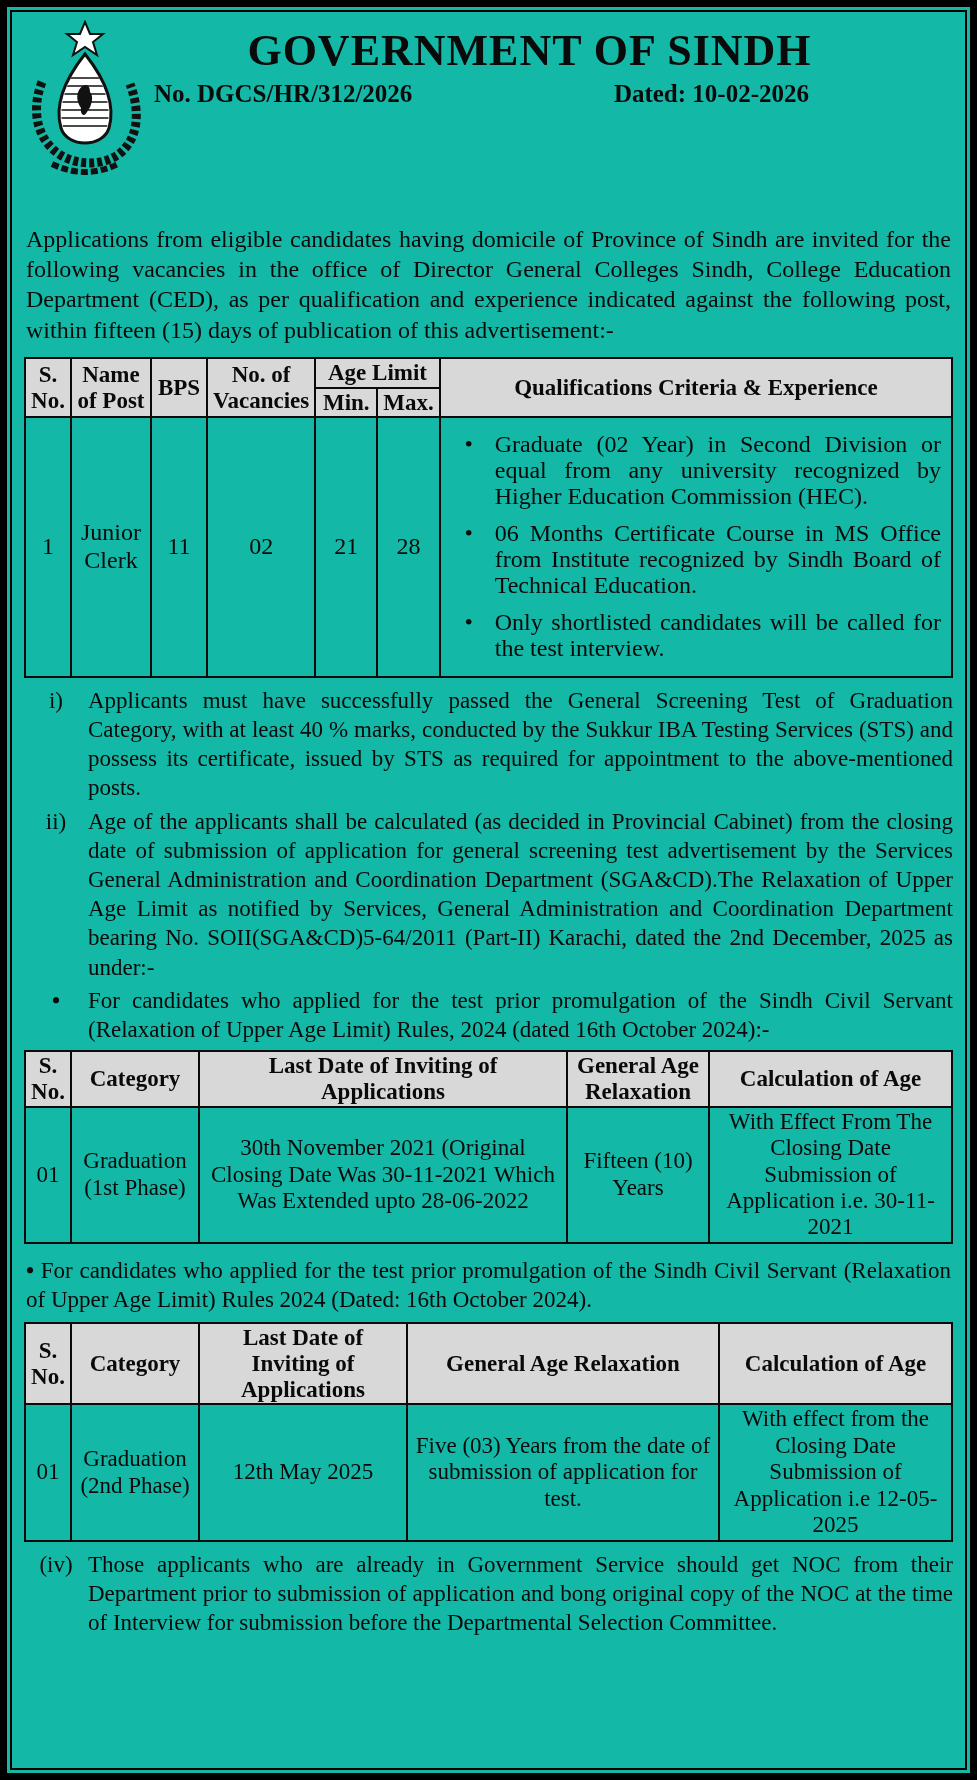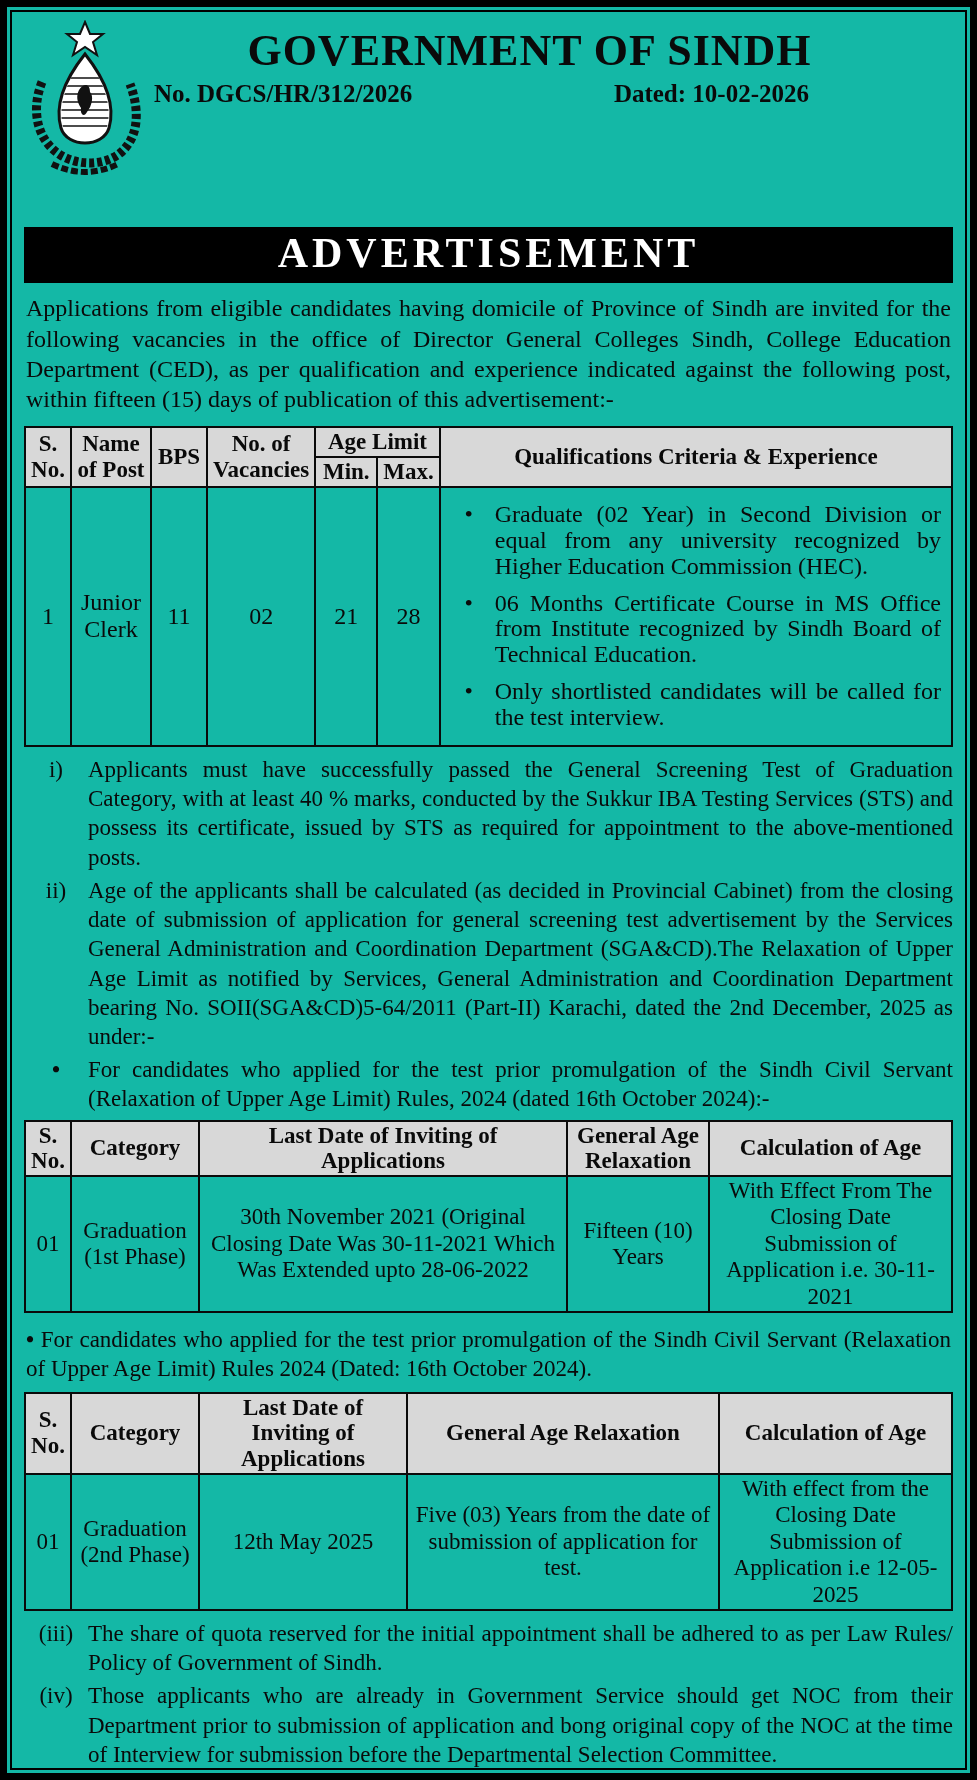--- a/index.html
+++ b/index.html
@@ -81,21 +81,20 @@
       </div>
       <div class="hdr-c">
         <div class="org1">GOVERNMENT OF SINDH</div>
         <div class="refline">
           <span>No. DGCS/HR/312/2026</span>
           <span>Dated: 10-02-2026</span>
         </div>
       </div>
     </div>
 
-    <div class="banner">ADVERTISEMENT</div>
 
     <p class="intro">Applications from eligible candidates having domicile of Province of Sindh are invited for the following vacancies in the office of Director General Colleges Sindh, College Education Department (CED), as per qualification and experience indicated against the following post, within fifteen (15) days of publication of this advertisement:-</p>
 
     <table class="t1">
       <colgroup>
         <col style="width:46px">
           <col style="width:80px">
           <col style="width:56px">
         <col style="width:106px">
           <col style="width:62px">
@@ -202,22 +201,18 @@
         <td>01</td>
         <td>Graduation (2nd Phase)</td>
         <td>12th May 2025</td>
         <td>Five (03) Years from the date of submission of application for test.</td>
         <td>With effect from the Closing Date Submission of Application i.e 12-05-2025</td>
       </tr>
     </tbody>
       </table>
 
     <div class="clause">
-      <span class="lbl">(iii)</span>
-      <span class="txt">The share of quota reserved for the initial appointment shall be adhered to as per Law Rules/ Policy of Government of Sindh.</span>
-    </div>
-    <div class="clause">
       <span class="lbl">(iv)</span>
       <span class="txt">Those applicants who are already in Government Service should get NOC from their Department prior to submission of application and bong original copy of the NOC at the time of Interview for submission before the Departmental Selection Committee.</span>
     </div>
 
   </div>
 </div>
 
 </body></html>

